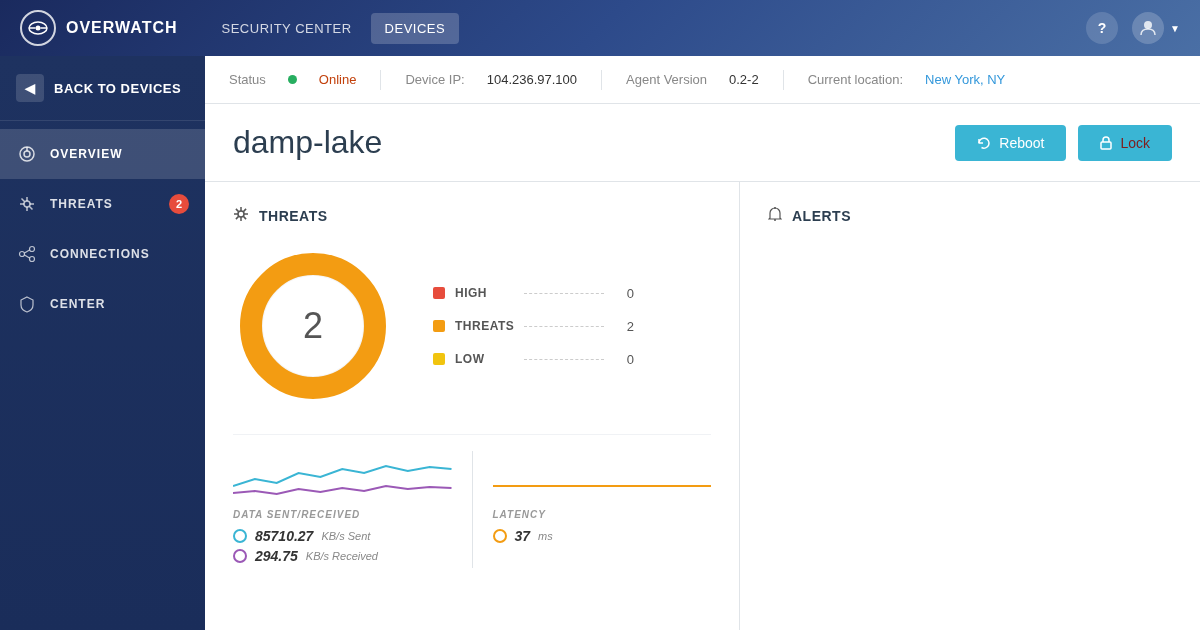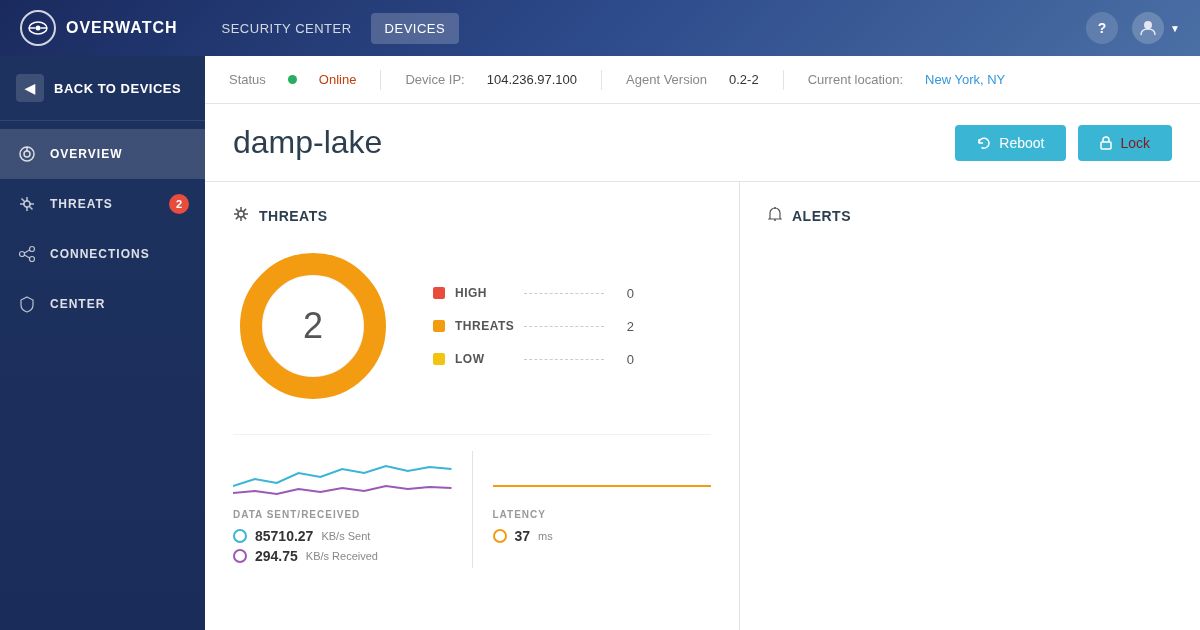--- a/index.html
+++ b/index.html
@@ -365,20 +365,21 @@
     .metrics-row {
       display: flex;
       gap: 0;
       margin-top: 28px;
       border-top: 1px solid #f0f2f5;
       padding-top: 16px;
     }
     .metric-panel {
       flex: 1;
       padding-right: 20px;
+      font-style: italic;
     }
     .metric-panel + .metric-panel {
       padding-left: 20px;
       padding-right: 0;
       border-left: 1px solid #e0e4e8;
     }
     .metric-chart {
       height: 50px;
       margin-bottom: 8px;
     }

